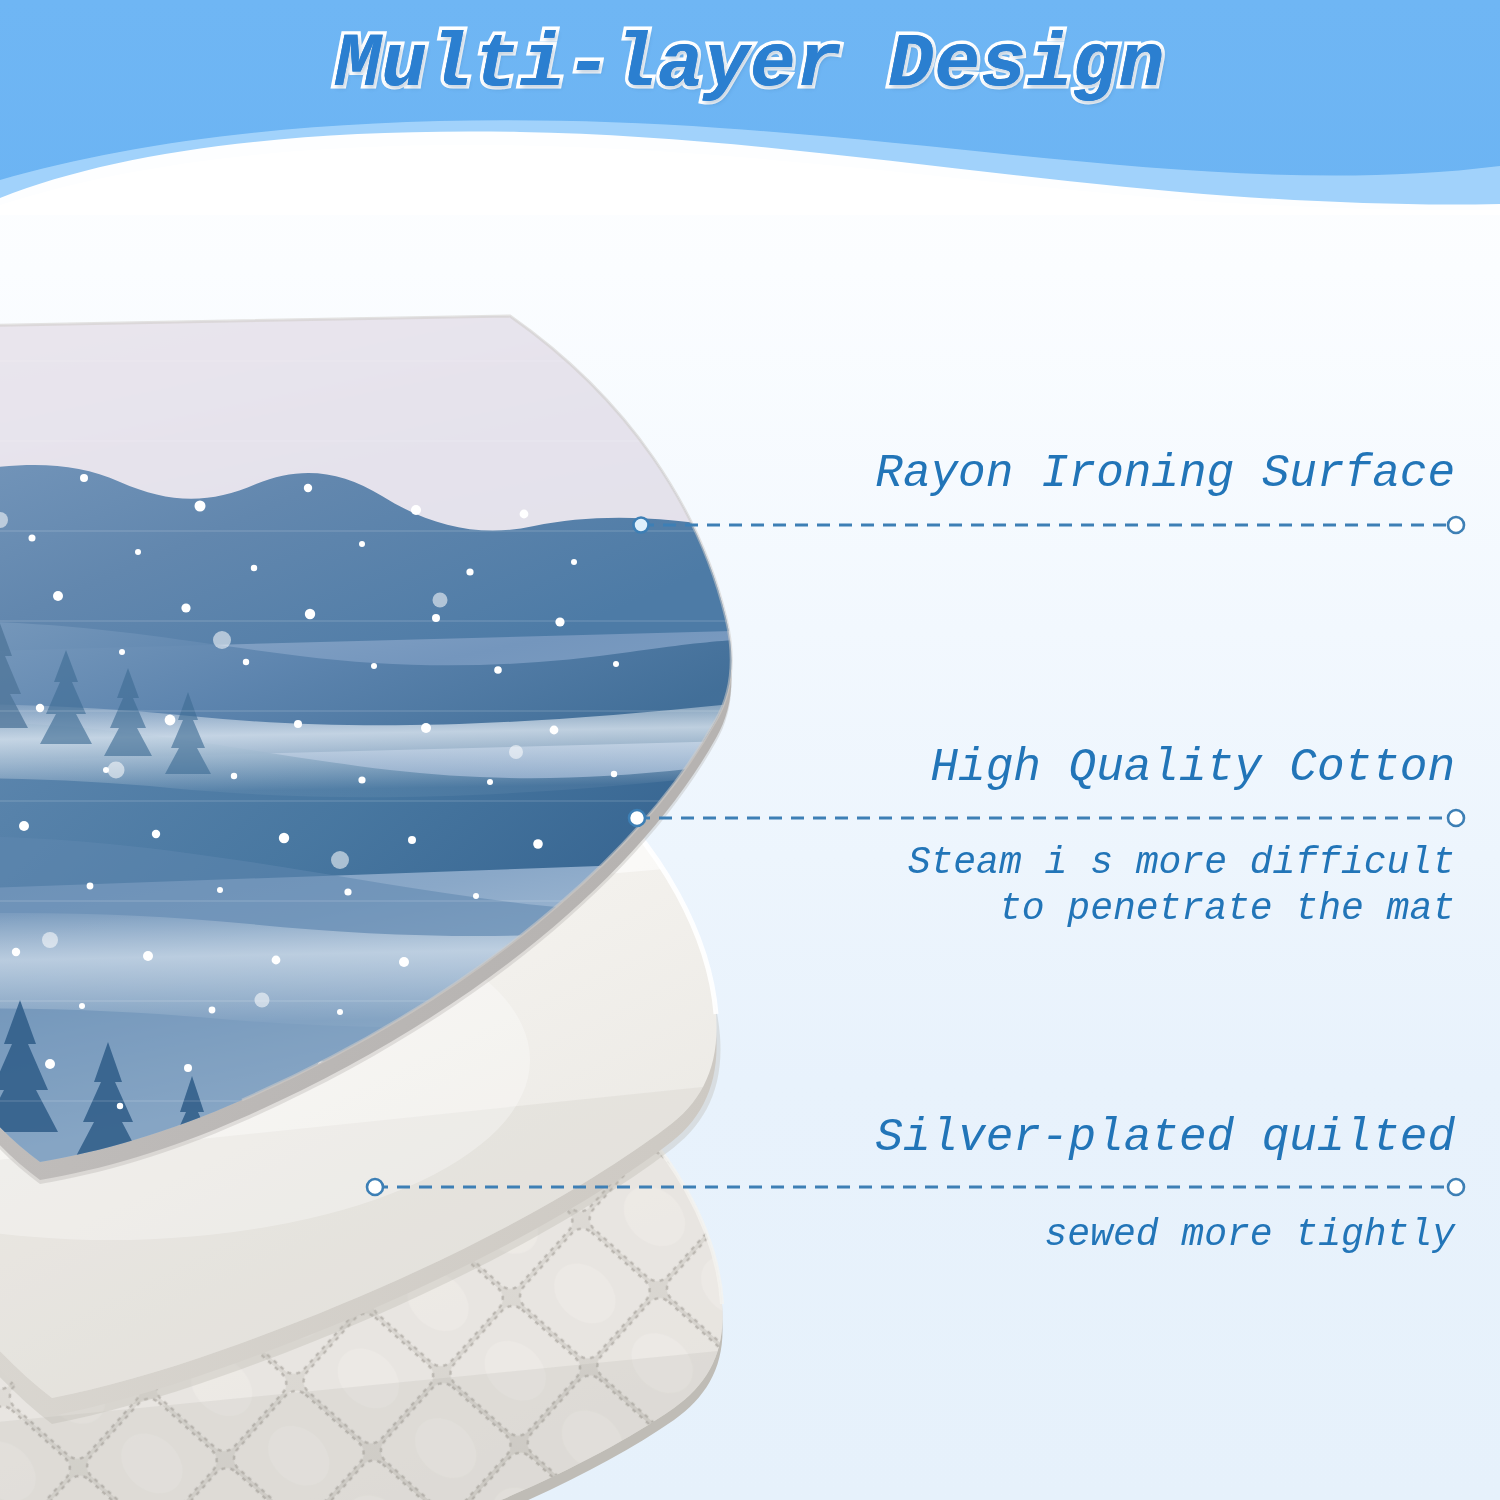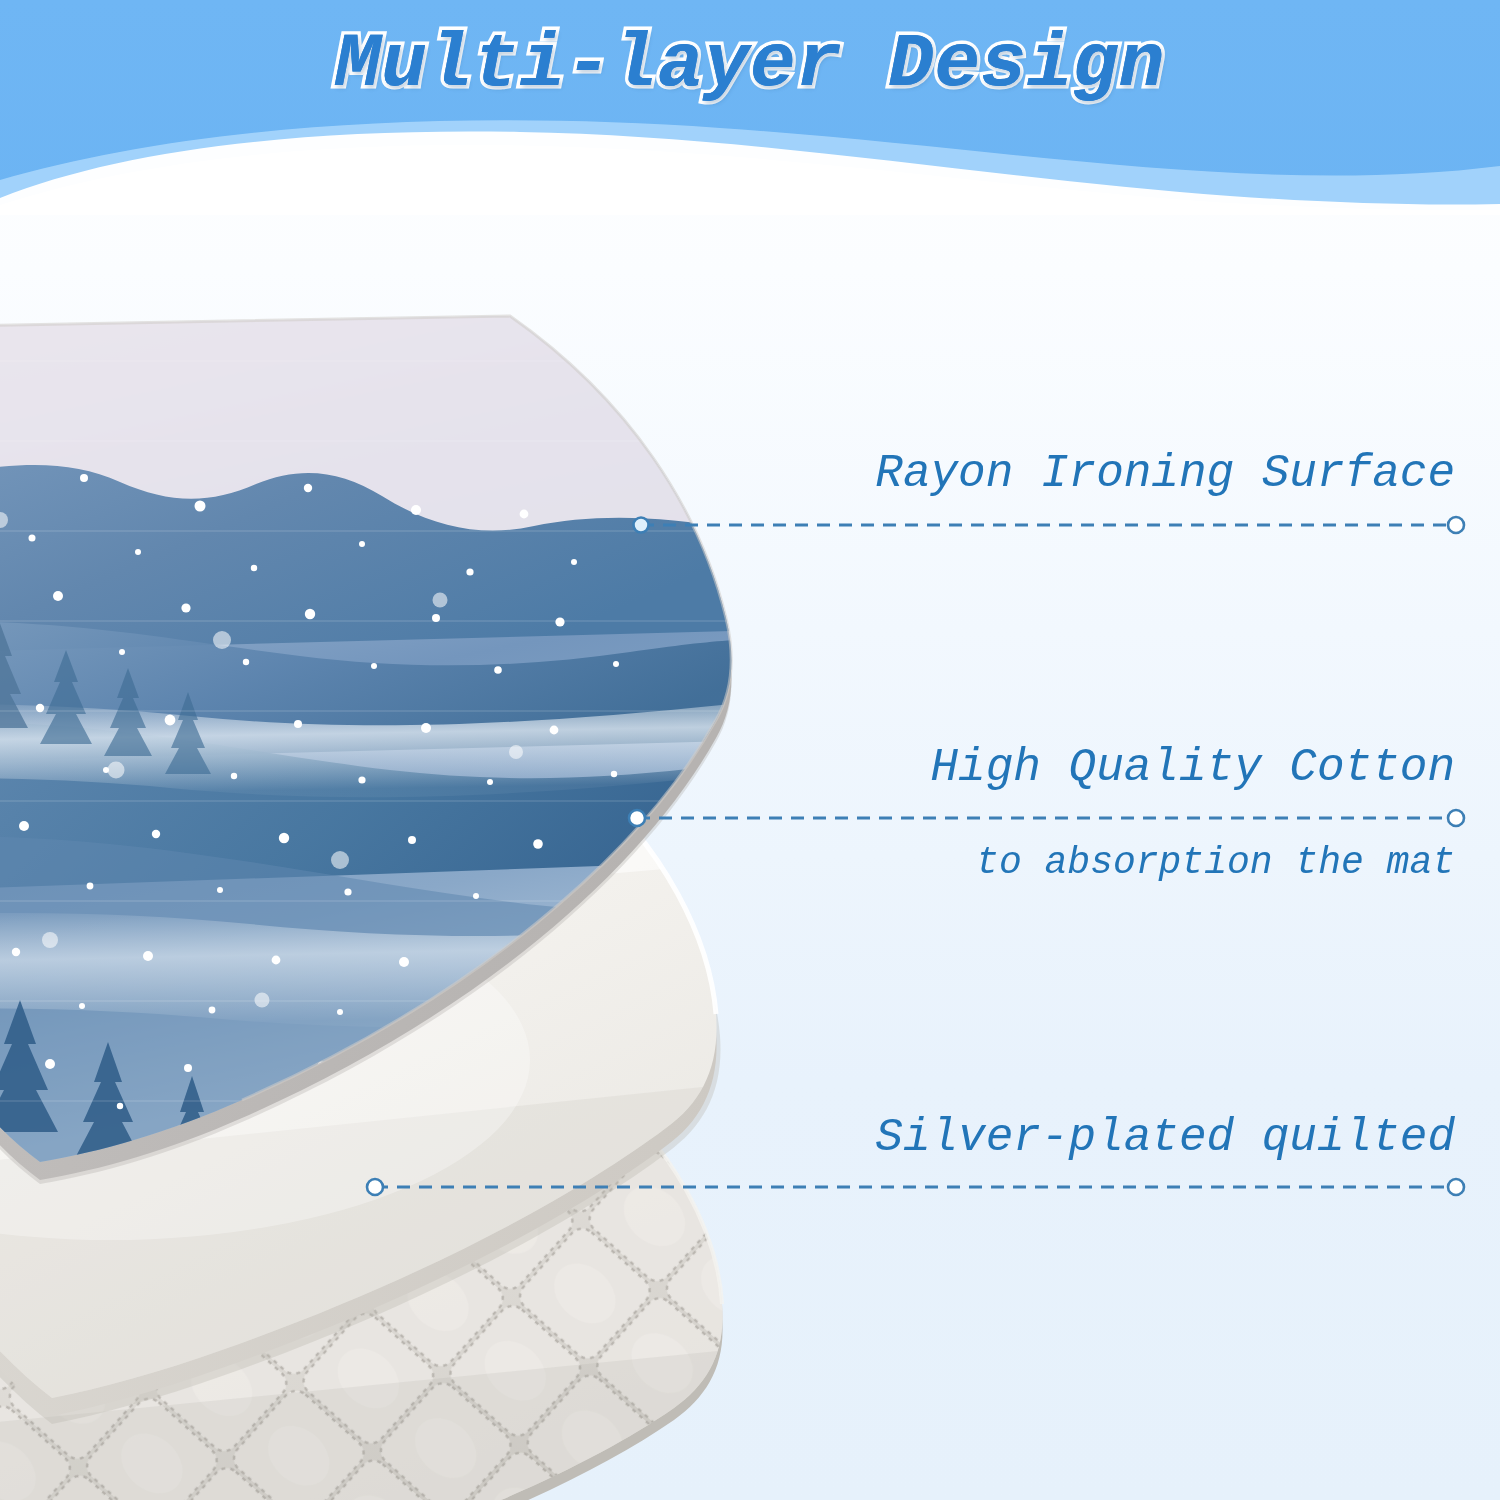--- a/index.html
+++ b/index.html
@@ -415,30 +415,32 @@
   <div class="callout" style="left:0; top:0; width:1500px; height:1500px; pointer-events:none;">
     <div class="callout-title" style="top:742px;">High Quality Cotton</div>
     <div class="leader" style="left:628px; top:807px; width:844px;">
       <svg width="844" height="22" viewBox="0 0 844 22">
         <line x1="9" y1="11" x2="828" y2="11" stroke="#3d7fb5" stroke-width="3" stroke-dasharray="13 9" stroke-linecap="butt"></line>
         <circle cx="9" cy="11" r="8" fill="#ffffff" stroke="#3d7fb5" stroke-width="2.6"></circle>
         <circle cx="828" cy="11" r="8" fill="#ffffff" stroke="#3d7fb5" stroke-width="2.6"></circle>
       </svg>
     </div>
     <div class="callout-sub" style="top:840px;">
-      <div>to absorption the mat</div>
+      <div>Steam i s more difficult</div>
+      <div>to penetrate the mat</div>
     </div>
   </div>
 
   <div class="callout" style="left:0; top:0; width:1500px; height:1369px; pointer-events:none;">
     <div class="callout-title" style="top:1112px;">Silver-plated quilted</div>
     <div class="leader" style="left:366px; top:1176px; width:1106px;">
       <svg width="1106" height="22" viewBox="0 0 1106 22">
         <line x1="9" y1="11" x2="1090" y2="11" stroke="#3d7fb5" stroke-width="3" stroke-dasharray="13 9" stroke-linecap="butt"></line>
         <circle cx="9" cy="11" r="8" fill="#ffffff" stroke="#3d7fb5" stroke-width="2.6"></circle>
         <circle cx="1090" cy="11" r="8" fill="#ffffff" stroke="#3d7fb5" stroke-width="2.6"></circle>
       </svg>
     </div>
     <div class="callout-sub" style="top:1212px;">
+      <div>sewed more tightly</div>
     </div>
   </div>
 
 </div>
 
 </body></html>

